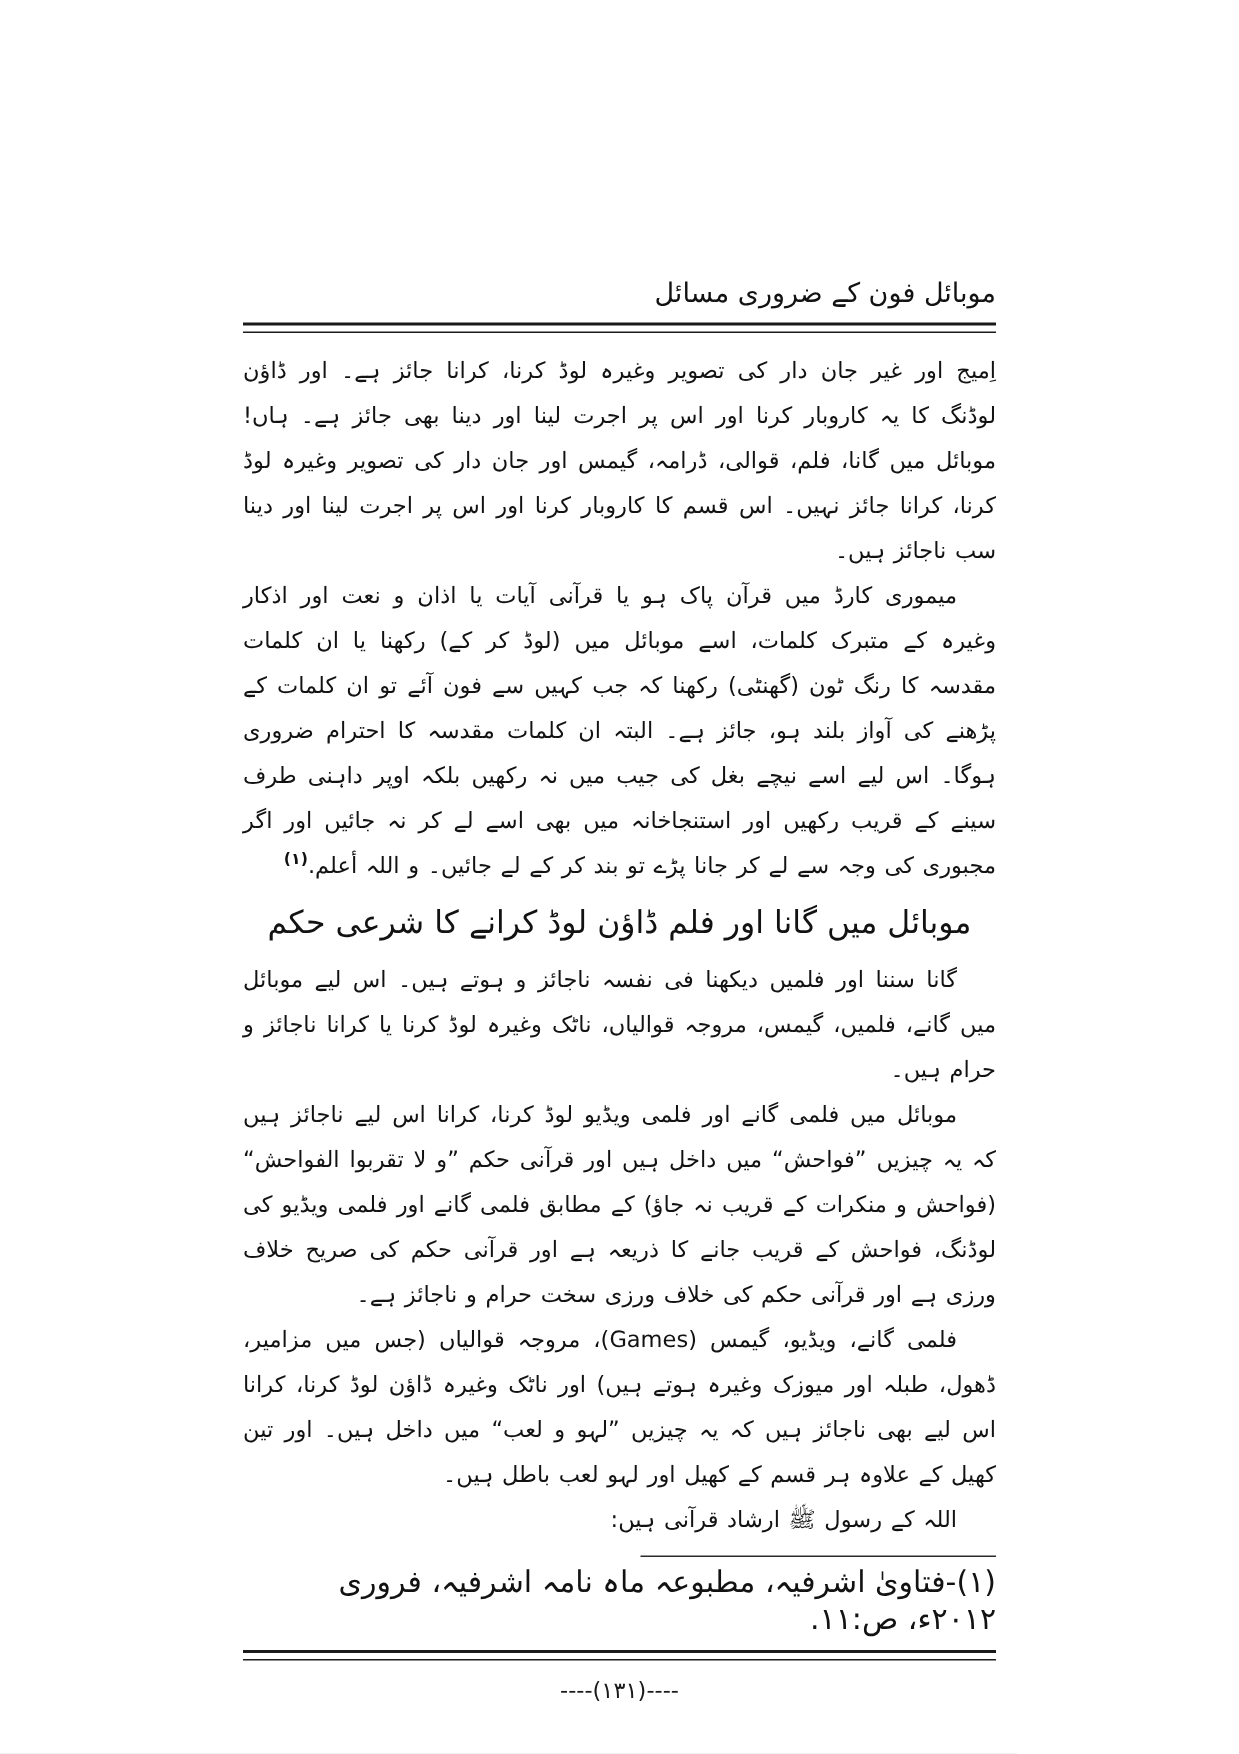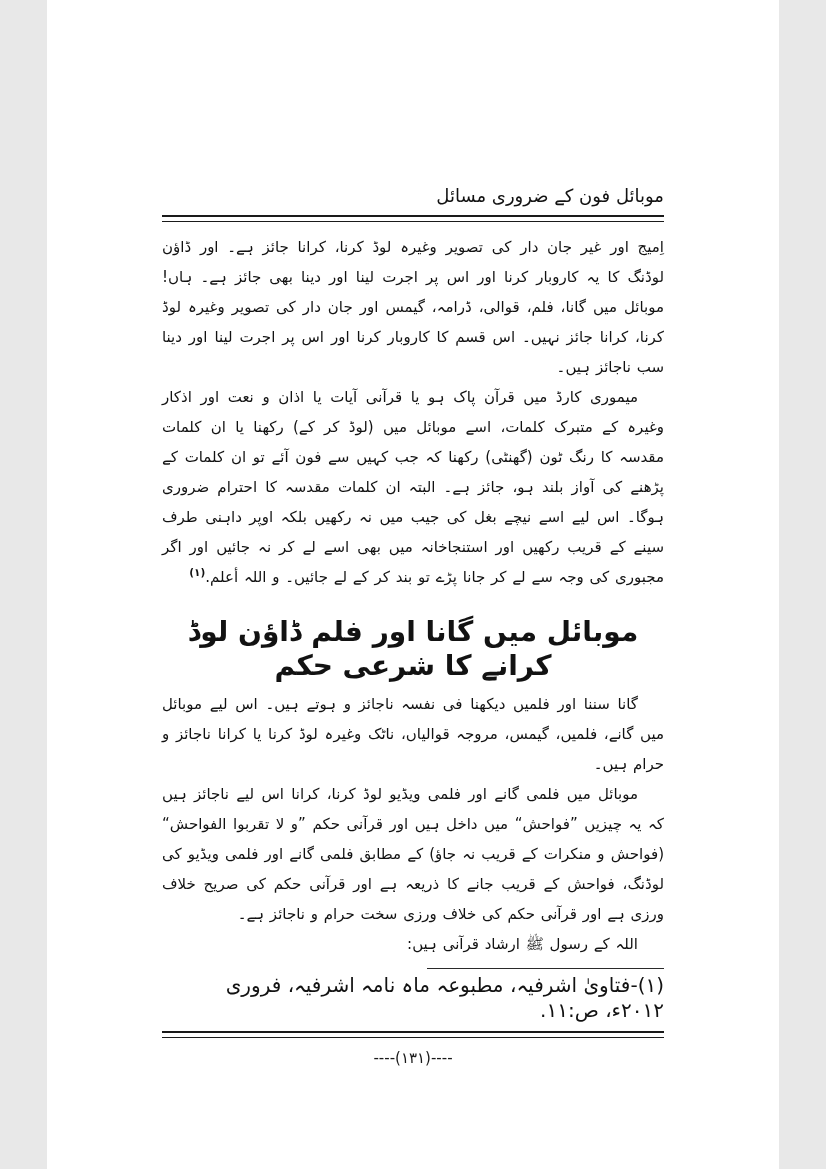--- a/index.html
+++ b/index.html
@@ -1,18 +1,18 @@
 <!DOCTYPE html>
 <html lang="ur"><head>
 <meta charset="utf-8">
 <style>
   * { margin: 0; padding: 0; box-sizing: border-box; }
   html, body { background: #e8e8e8; }
   .page {
-    width: 732px;
+    width: 826px;
     height: 1169px;
     margin: 0 auto;
     background: #ffffff;
     position: relative;
     overflow: hidden;
     font-family: "DejaVu Sans", sans-serif;
     color: #121212;
   }
   .content {
     width: 502px;
@@ -39,24 +39,24 @@
     text-align: justify;
     text-align-last: right;
     font-size: 15px;
     line-height: 30px;
     word-spacing: 1px;
   }
   .indent { text-indent: 26px; }
   .section-heading {
     direction: rtl;
     text-align: center;
-    font-size: 28px;
+    font-size: 21px;
     line-height: 34px;
-    font-weight: bold;
-    margin: 23px 0 6px 0;
+    font-weight: normal;
+    margin: 6px 0 6px 0;
   }
   .fn-marker {
     font-size: 10.5px;
     font-weight: bold;
     vertical-align: super;
     line-height: 0;
   }
   .footnote-sep {
     width: 237px;
     margin-left: auto;
@@ -94,20 +94,21 @@
 
 
     <p class="para indent"><span>میموری کارڈ میں قرآن پاک ہو یا قرآنی آیات یا اذان و نعت اور اذکار وغیرہ کے متبرک کلمات، اسے موبائل میں (لوڈ کر کے) رکھنا یا ان کلمات مقدسہ کا رنگ ٹون (گھنٹی) رکھنا کہ جب کہیں سے فون آئے تو ان کلمات کے پڑھنے کی آواز بلند ہو، جائز ہے۔ البتہ ان کلمات مقدسہ کا احترام ضروری ہوگا۔ اس لیے اسے نیچے بغل کی جیب میں نہ رکھیں بلکہ اوپر داہنی طرف سینے کے قریب رکھیں اور استنجاخانہ میں بھی اسے لے کر نہ جائیں اور اگر مجبوری کی وجہ سے لے کر جانا پڑے تو بند کر کے لے جائیں۔ و اللہ أعلم.</span><sup class="fn-marker">(۱)</sup></p>
 
     <h2 class="section-heading">موبائل میں گانا اور فلم ڈاؤن لوڈ کرانے کا شرعی حکم</h2>
 
     <p class="para indent">گانا سننا اور فلمیں دیکھنا فی نفسہ ناجائز و ہوتے ہیں۔ اس لیے موبائل میں گانے، فلمیں، گیمس، مروجہ قوالیاں، ناٹک وغیرہ لوڈ کرنا یا کرانا ناجائز و حرام ہیں۔</p>
 
     <p class="para indent">موبائل میں فلمی گانے اور فلمی ویڈیو لوڈ کرنا، کرانا اس لیے ناجائز ہیں کہ یہ چیزیں ”فواحش“ میں داخل ہیں اور قرآنی حکم ”و لا تقربوا الفواحش“ (فواحش و منکرات کے قریب نہ جاؤ) کے مطابق فلمی گانے اور فلمی ویڈیو کی لوڈنگ، فواحش کے قریب جانے کا ذریعہ ہے اور قرآنی حکم کی صریح خلاف ورزی ہے اور قرآنی حکم کی خلاف ورزی سخت حرام و ناجائز ہے۔</p>
 
+    <p class="para indent">فلمی گانے، ویڈیو، گیمس (Games)، مروجہ قوالیاں (جس میں مزامیر، ڈھول، طبلہ اور میوزک وغیرہ ہوتے ہیں) اور ناٹک وغیرہ ڈاؤن لوڈ کرنا، کرانا اس لیے بھی ناجائز ہیں کہ یہ چیزیں ”لہو و لعب“ میں داخل ہیں۔ اور تین کھیل کے علاوہ ہر قسم کے کھیل اور لہو لعب باطل ہیں۔</p>
 
     <p class="para indent">اللہ کے رسول ﷺ ارشاد قرآنی ہیں:</p>
 
     <div class="footnote-sep"></div>
 
     <p class="footnote">(۱)-فتاویٰ اشرفیہ، مطبوعہ ماہ نامہ اشرفیہ، فروری ۲۰۱۲ء، ص:۱۱.</p>
 
     <div class="double-rule rule-bottom"></div>
 
     <div class="page-number">----(۱۳۱)----</div>

